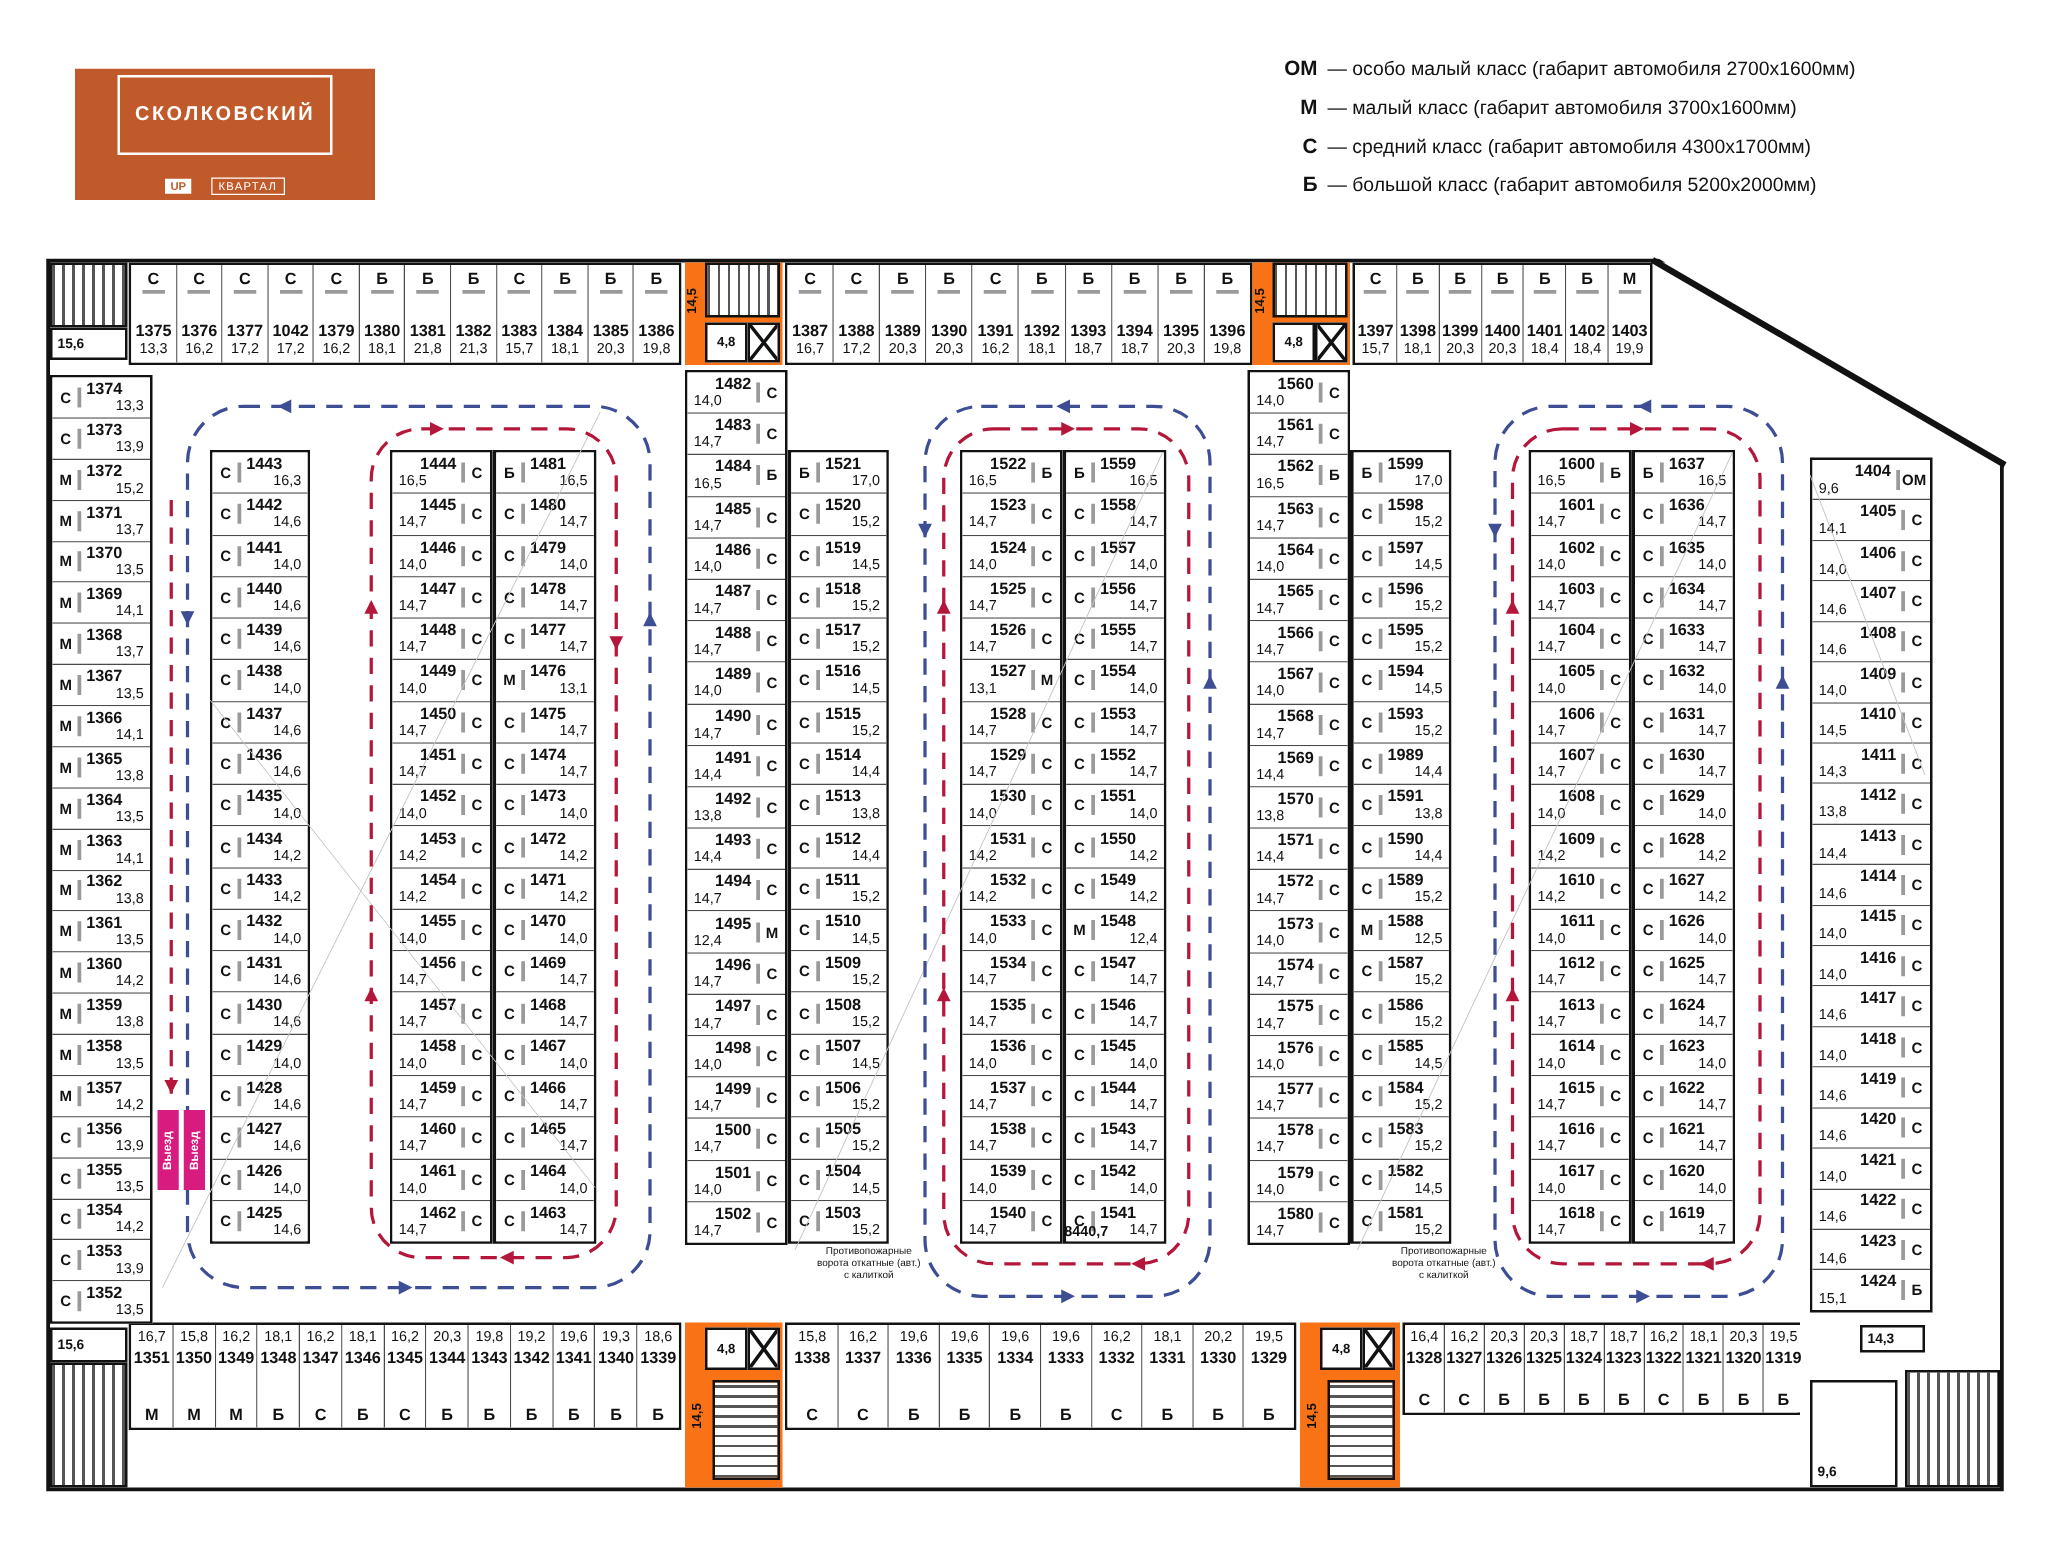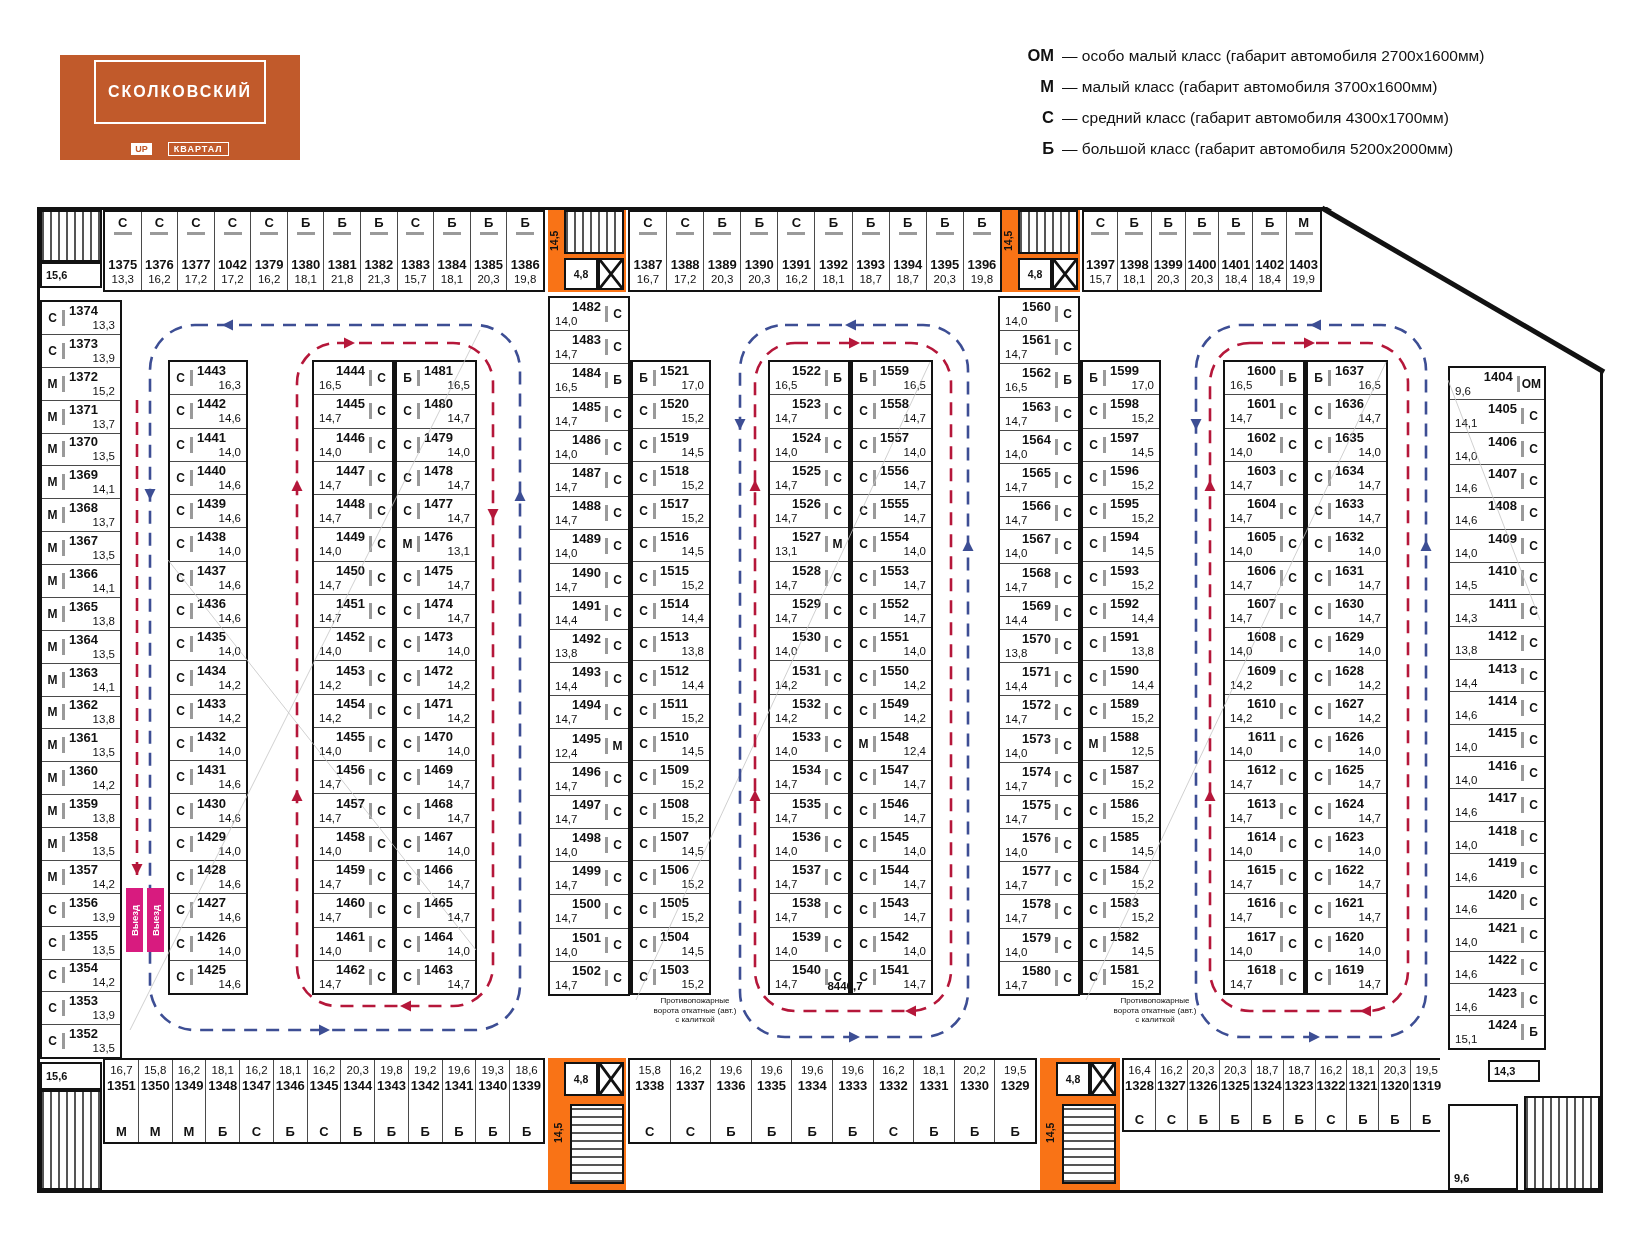--- a/index.html
+++ b/index.html
@@ -4,21 +4,21 @@
 <style>
 *{margin:0;padding:0;box-sizing:border-box}
 body{background:#fff}
 .page{position:relative;width:1638px;height:1238px;background:#fff;font-family:"Liberation Sans",sans-serif;color:#111;overflow:hidden}
 .abs{position:absolute}
 
 .logo{left:60px;top:55px;width:240px;height:105px;background:#c15a2b;display:flex;flex-direction:column;align-items:center;justify-content:center}
 .logo .l1{border:2px solid #fff;color:#fff;font-weight:bold;font-size:16px;letter-spacing:2px;padding:21px 12px}
 .logo .l2{display:flex;gap:16px;margin-top:18px;align-items:center}
 .logo .up{background:#fff;color:#c15a2b;font-weight:bold;font-size:9px;padding:1px 4px}
-.logo .kv{border:1px solid #fff;color:#fff;font-weight:bold;font-size:9px;padding:1px 5px;letter-spacing:1px}
+.logo .kv{border:1px solid #fff;color:#fff;font-weight:normal;font-size:9px;padding:1px 5px;letter-spacing:1px}
 .title{left:425px;top:80px;width:260px;text-align:center;font-size:21px;line-height:30px}
 .legend{left:1012px;top:46px}
 .lrow{display:flex;align-items:baseline;height:31px;font-size:15.5px}
 .lrow b{width:42px;text-align:right;margin-right:8px;font-size:16.5px;flex:none}
 
 .plan{left:37px;top:207px;width:1566px;height:986px;border:3px solid #121212;background:#fff}
 
 .vrow,.vcol{border:2px solid #121212;background:#fff;display:flex}
 .vrow{flex-direction:row}
 .vcol{flex-direction:column}
@@ -2555,21 +2555,21 @@
     <span class="nums">
       <b>1593</b>
       <i>15,2</i>
     </span>
   </div>
 
   <div class="hcell">
     <span class="cl">С</span>
     <span class="tick"></span>
     <span class="nums">
-      <b>1592</b>
+      <b>1989</b>
       <i>14,4</i>
     </span>
   </div>
 
   <div class="hcell">
     <span class="cl">С</span>
     <span class="tick"></span>
     <span class="nums">
       <b>1591</b>
       <i>13,8</i>
@@ -3137,15 +3137,15 @@
     <div>Противопожарные</div>
     <div>ворота откатные (авт.)</div>
     <div>с калиткой</div>
   </div>
   <div class="abs gnote" style="left:1096px;top:996px">
     <div>Противопожарные</div>
     <div>ворота откатные (авт.)</div>
     <div>с калиткой</div>
   </div>
 
-  <div class="abs dim" style="left:795px;top:980px">8440,7</div>
+  <div class="abs dim" style="left:819px;top:980px">8440,7</div>
 
 </div>
 
 </body></html>

